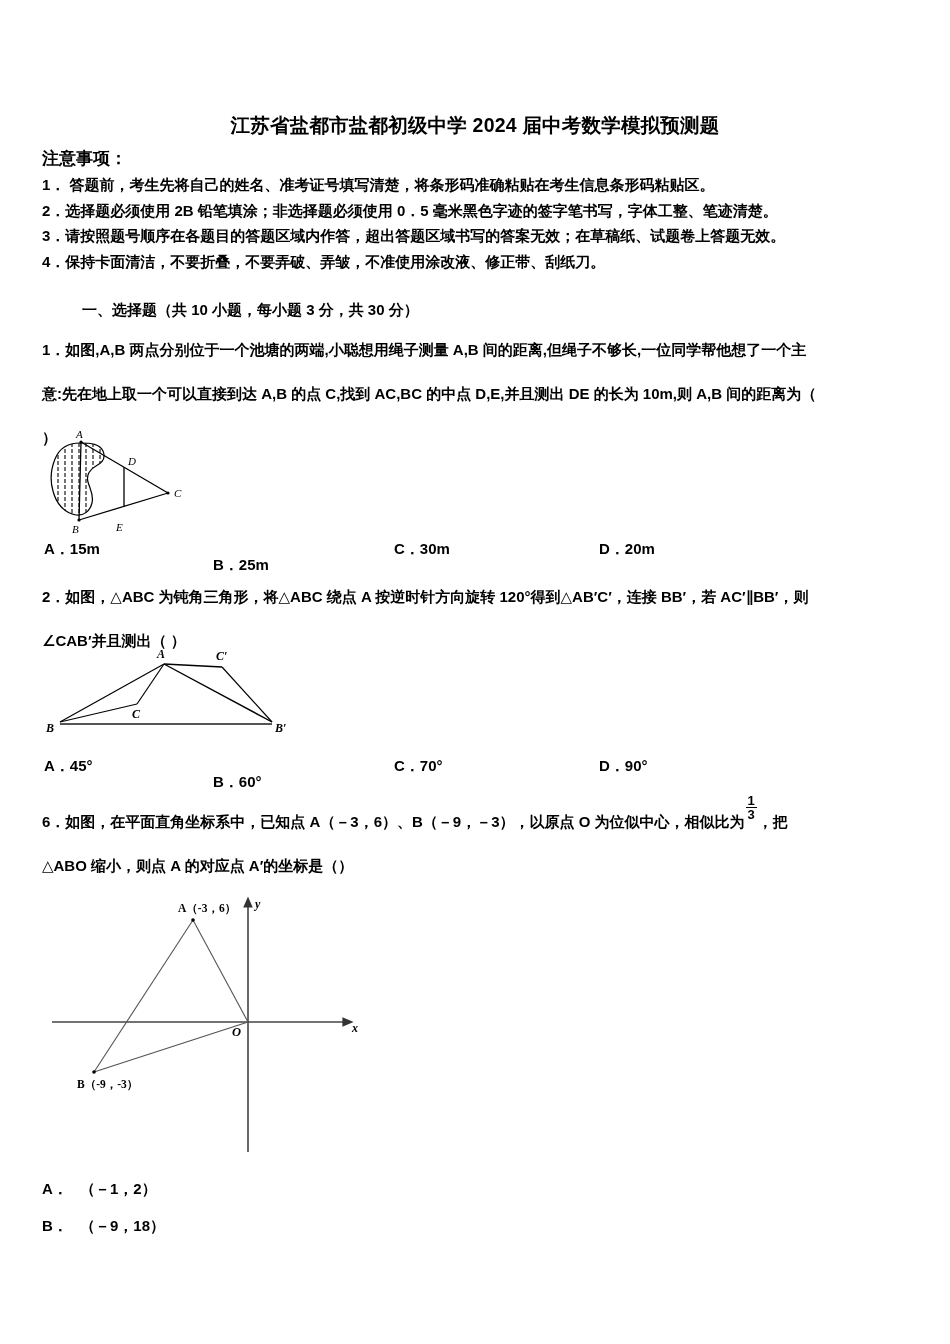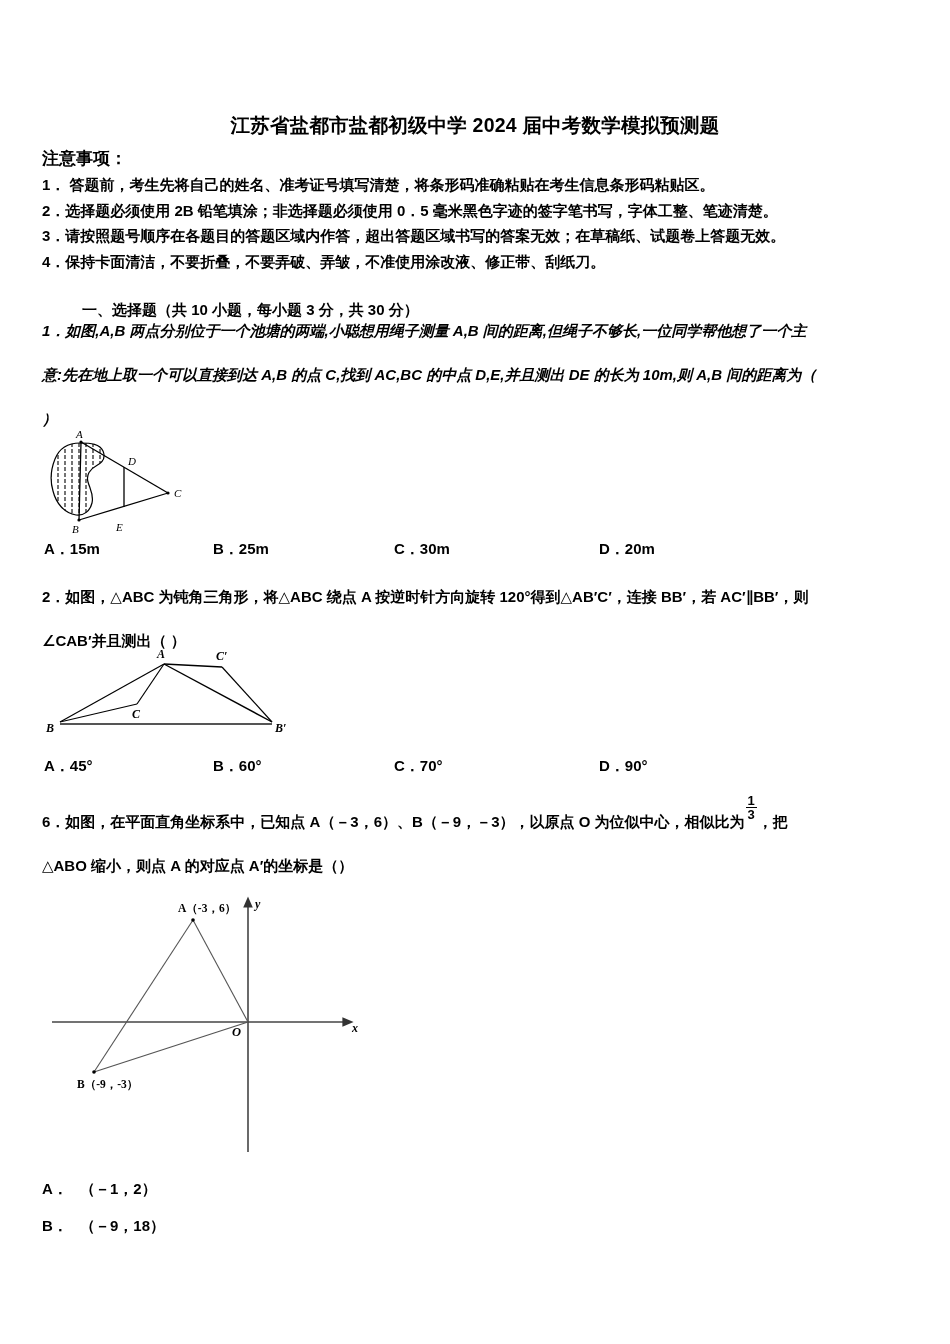--- a/index.html
+++ b/index.html
@@ -69,21 +69,21 @@
   
   .q-text {
     position: absolute;
     left: 42px;
     width: 884px;
     font-size: 15px;
     font-weight: bold;
     line-height: 44px;
     font-family: "Liberation Sans", "DejaVu Sans", sans-serif;
   }
-  .q-text.q1 { top: 309px; font-style: italic; }
+  .q-text.q1 { top: 328px; }
   .q-text.q2 { top: 575px; }
   .q-text.q3 { top: 800px; }
 
   .q-line { white-space: nowrap; }
 
   
   .frac {
     display: inline-block;
     vertical-align: -0.15em;
     text-align: center;
@@ -116,21 +116,21 @@
     font-family: "Liberation Sans", "DejaVu Sans", sans-serif;
   }
   .opts.o1 { top: 540px; }
   .opts.o2 { top: 757px; }
   .opt {
     position: absolute;
     top: 0;
     white-space: nowrap;
   }
   .opt.p0 { left: 2px; }
-  .opt.p1 { left: 171px; }
+  .opt.p1 { left: 171px; margin-top: 16px; }
   .opt.p2 { left: 340px; margin-left: 12px; }
   .opt.p3 { left: 509px; margin-left: 48px; }
 
   .opt-stack {
     position: absolute;
     left: 42px;
     top: 1170px;
     font-size: 15px;
     font-weight: bold;
     line-height: 37px;

